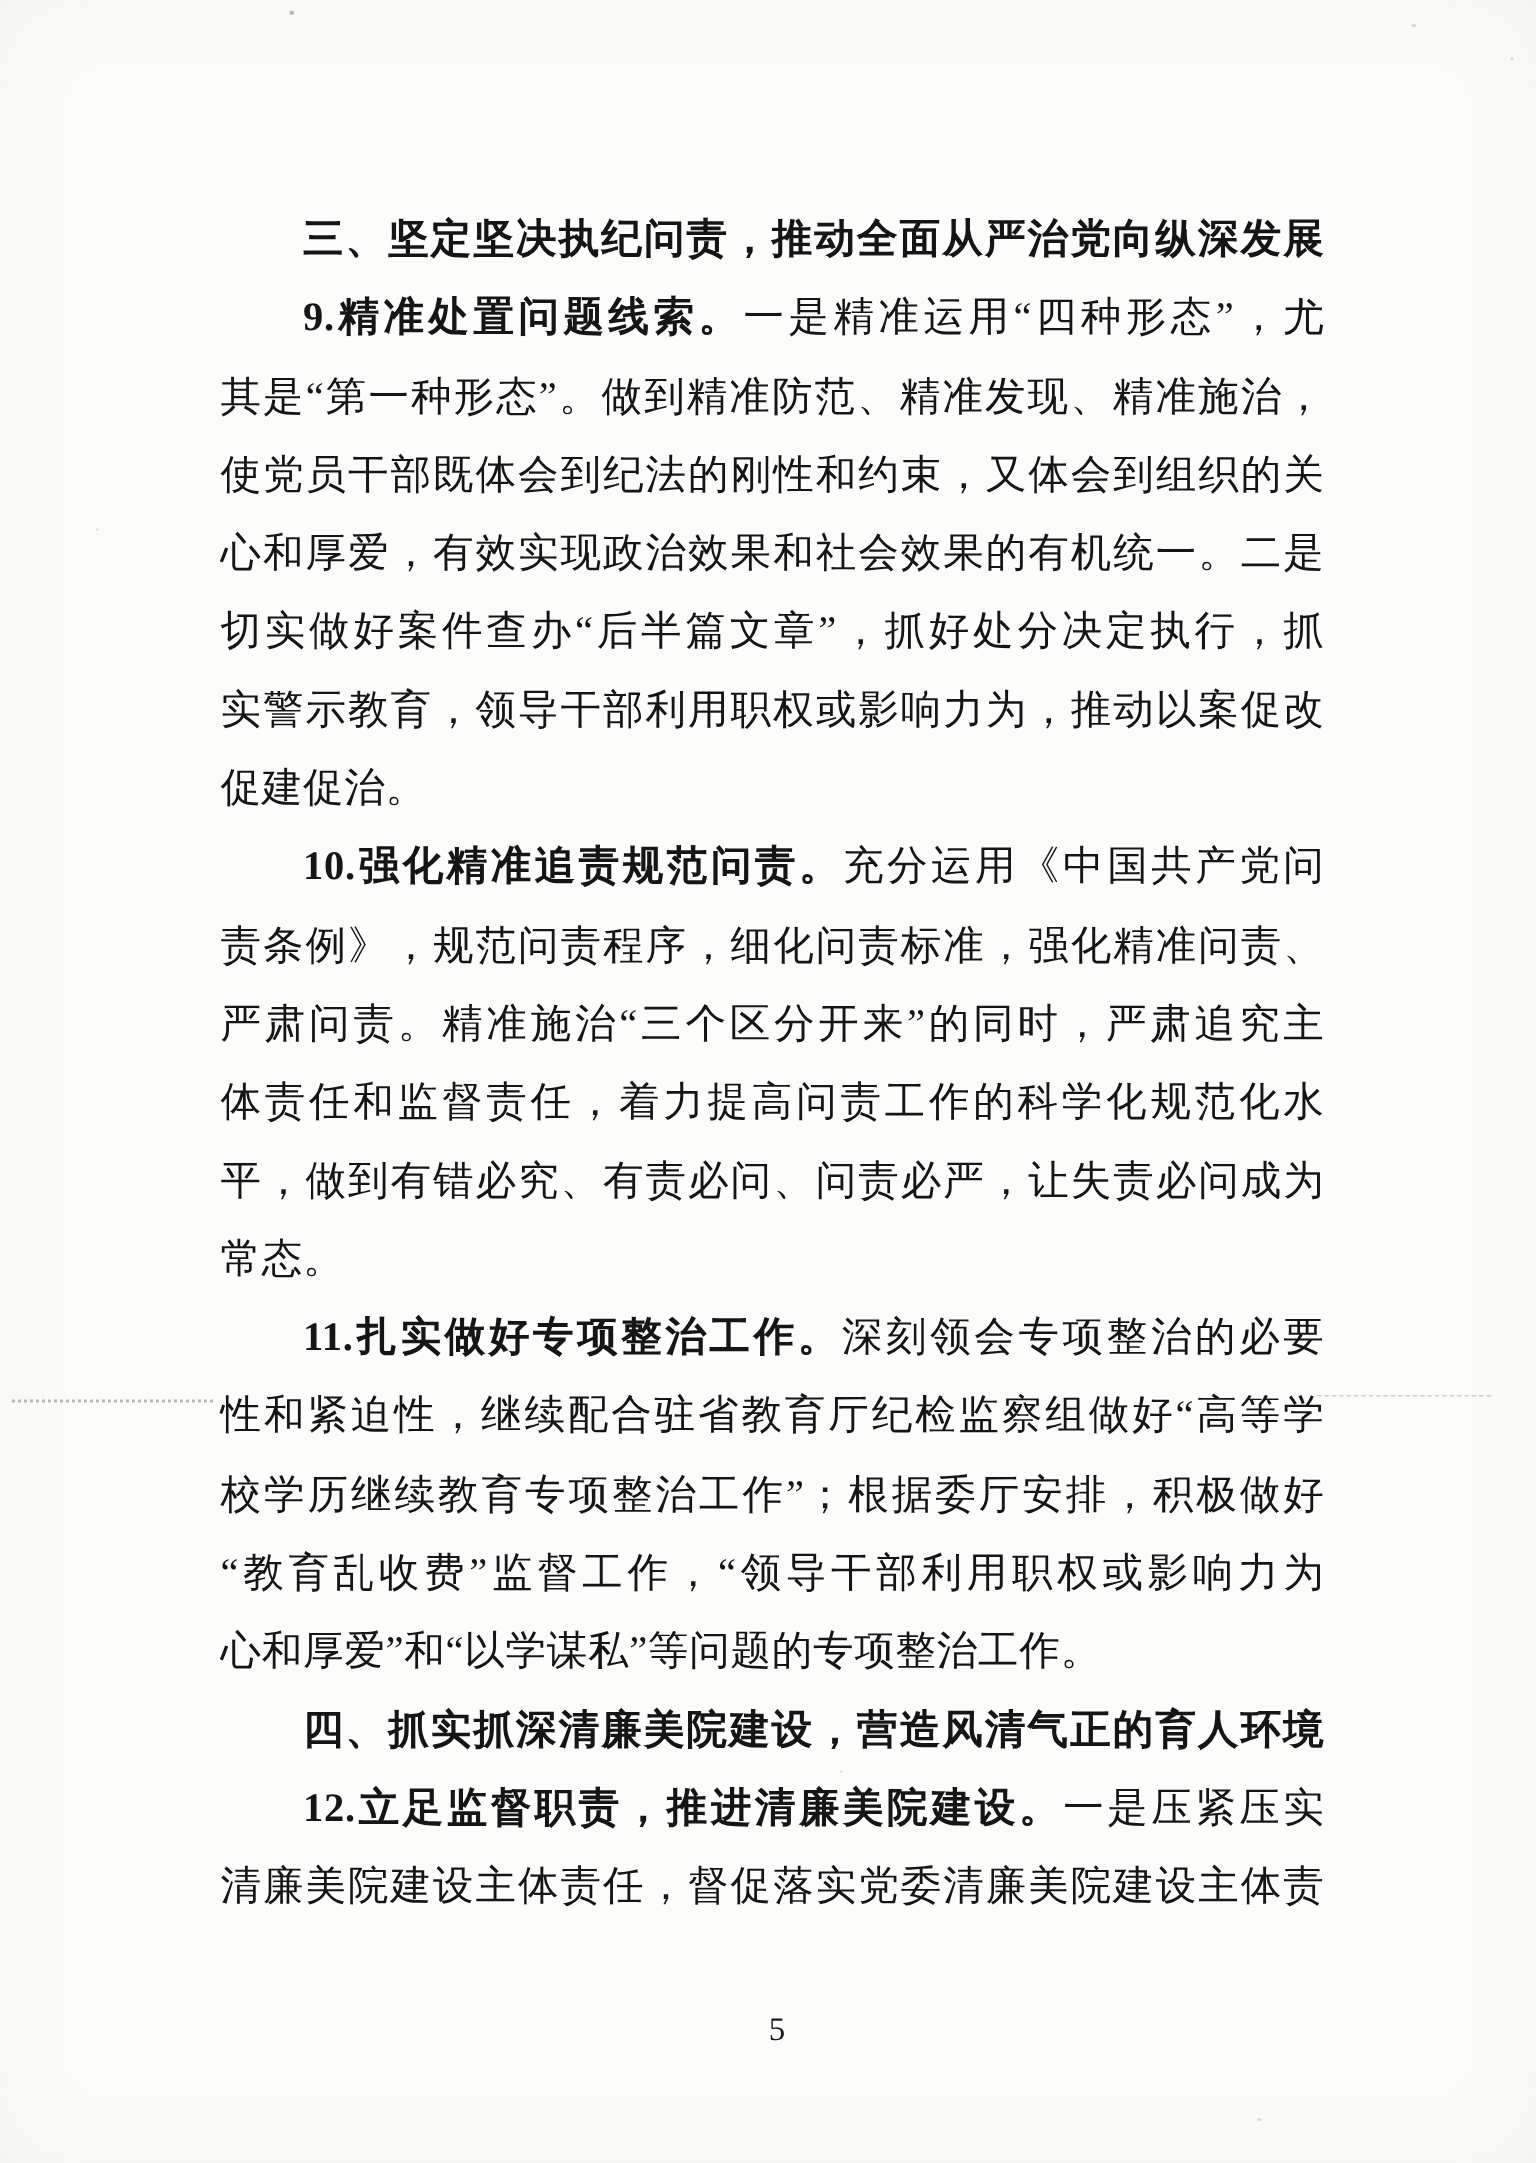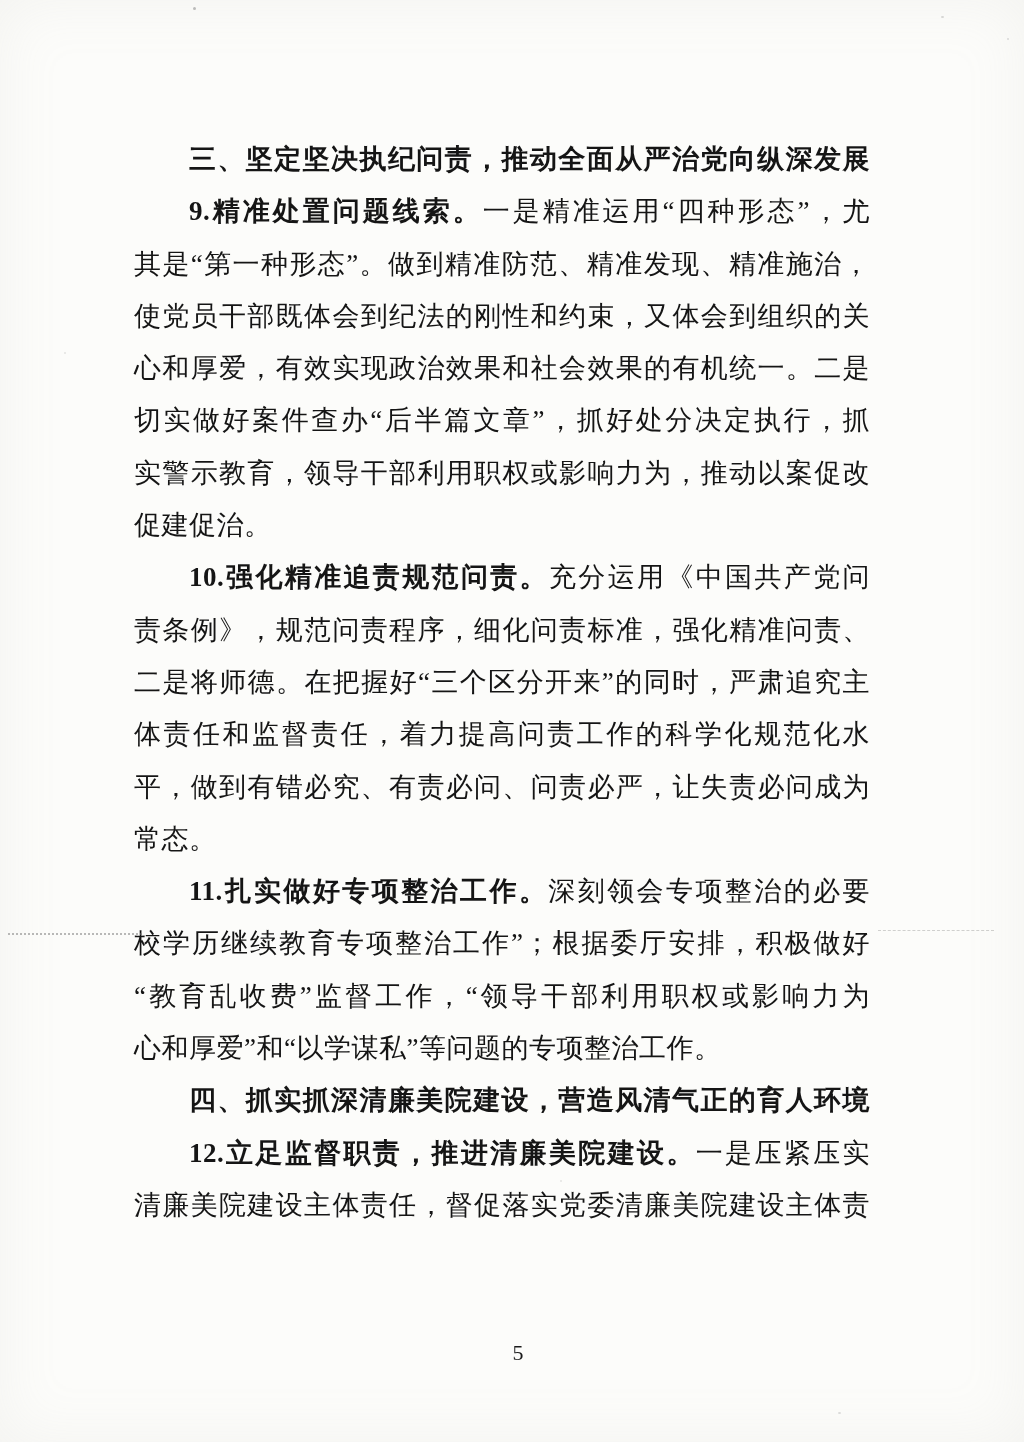--- a/index.html
+++ b/index.html
@@ -15,21 +15,21 @@
     overflow:hidden;
     color:#151515;
   }
   
   .page::after{
     content:""; position:absolute; inset:0; pointer-events:none;
     box-shadow: inset 0 0 60px rgba(180,180,175,0.12);
   }
   .textblock {
     position:absolute;
-    left:134px; top:133px; width:736px;
+    left:147px; top:133px; width:736px;
   }
   .line {
     height:52.3px; line-height:52.3px;
     font-size:27px;
     letter-spacing:0.5px;
     white-space:nowrap;
     text-align:justify;
     box-sizing:border-box;
   }
   .line.flush { text-align-last:justify; white-space:normal; }
@@ -66,26 +66,27 @@
     <div class="line indent flush"><span class="b">9.精准处置问题线索。</span><span>一是精准运用“四种形态”，尤</span></div>
     <div class="line flush"><span class="b"></span><span>其是“第一种形态”。做到精准防范、精准发现、精准施治，</span></div>
     <div class="line flush"><span class="b"></span><span>使党员干部既体会到纪法的刚性和约束，又体会到组织的关</span></div>
     <div class="line flush"><span class="b"></span><span>心和厚爱，有效实现政治效果和社会效果的有机统一。二是</span></div>
     <div class="line flush"><span class="b"></span><span>切实做好案件查办“后半篇文章”，抓好处分决定执行，抓</span></div>
     <div class="line flush"><span class="b"></span><span>实警示教育，领导干部利用职权或影响力为，推动以案促改</span></div>
     <div class="line end"><span class="b"></span><span>促建促治。</span></div>
 
     <div class="line indent flush"><span class="b">10.强化精准追责规范问责。</span><span>充分运用《中国共产党问</span></div>
     <div class="line flush"><span class="b"></span><span>责条例》，规范问责程序，细化问责标准，强化精准问责、</span></div>
-    <div class="line flush"><span class="b"></span><span>二是将师德。在把握好“三个区分开来”的同时，严肃追究主</span></div>
+    <div class="line flush"><span class="b"></span><span>严肃问责。精准施治“三个区分开来”的同时，严肃追究主</span></div>
     <div class="line flush"><span class="b"></span><span>体责任和监督责任，着力提高问责工作的科学化规范化水</span></div>
     <div class="line flush"><span class="b"></span><span>平，做到有错必究、有责必问、问责必严，让失责必问成为</span></div>
     <div class="line end"><span class="b"></span><span>常态。</span></div>
 
     <div class="line indent flush"><span class="b">11.扎实做好专项整治工作。</span><span>深刻领会专项整治的必要</span></div>
+    <div class="line flush"><span class="b"></span><span>性和紧迫性，继续配合驻省教育厅纪检监察组做好“高等学</span></div>
     <div class="line flush"><span class="b"></span><span>校学历继续教育专项整治工作”；根据委厅安排，积极做好</span></div>
     <div class="line flush"><span class="b"></span><span>“教育乱收费”监督工作，“领导干部利用职权或影响力为</span></div>
     <div class="line end"><span class="b"></span><span>心和厚爱”和“以学谋私”等问题的专项整治工作。</span></div>
 
     <div class="line heading indent flush"><span class="b">四、抓实抓深清廉美院建设，营造风清气正的育人环境</span><span></span></div>
 
     <div class="line indent flush"><span class="b">12.立足监督职责，推进清廉美院建设。</span><span>一是压紧压实</span></div>
     <div class="line flush"><span class="b"></span><span>清廉美院建设主体责任，督促落实党委清廉美院建设主体责</span></div>
   </div>
 

